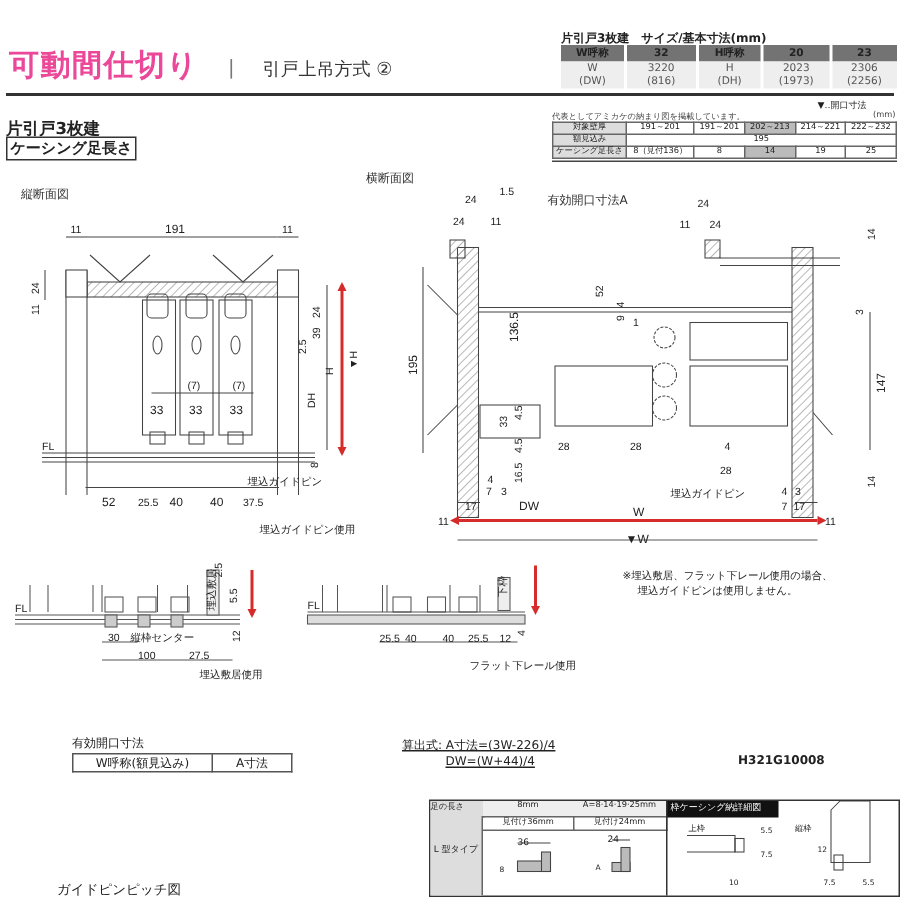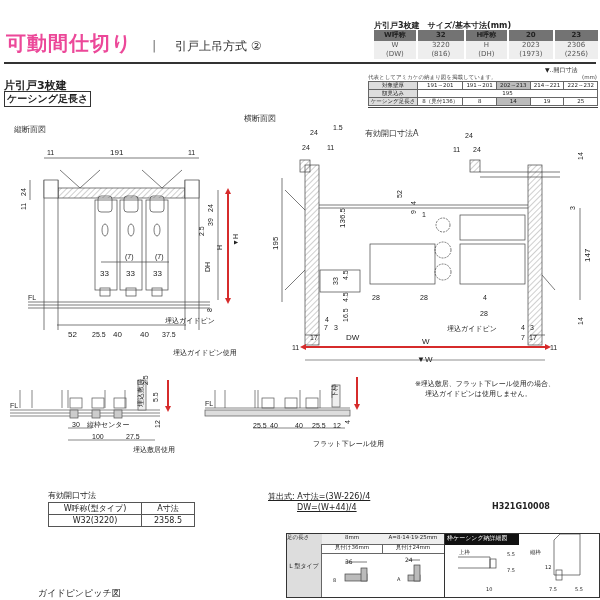--- a/index.html
+++ b/index.html
@@ -322,26 +322,22 @@
   </g>
 </svg>
 
 <div class="abs note" style="left:415px;top:379px">※埋込敷居、フラット下レール使用の場合、</div>
 <div class="abs note" style="left:425px;top:389px">埋込ガイドピンは使用しません。</div>
 
 <div class="abs" style="left:48px;top:490px;font-size:8px">有効開口寸法</div>
 <table class="open">
   <tbody>
       <tr>
-    <td style="width:80px">W呼称(型タイプ)</td>
+    <td style="width:80px">W呼称(額見込み)</td>
     <td style="width:40px">A寸法</td>
-  </tr>
-  <tr>
-    <td>W32(3220)</td>
-    <td>2358.5</td>
   </tr>
 </tbody>
   </table>
 
 <div class="abs formula" style="left:268px;top:491px">算出式: A寸法=(3W-226)/4</div>
 <div class="abs formula" style="left:297px;top:503px">DW=(W+44)/4</div>
 
 <div class="abs code">H321G10008</div>
 
 <div class="abs bottom-box">

